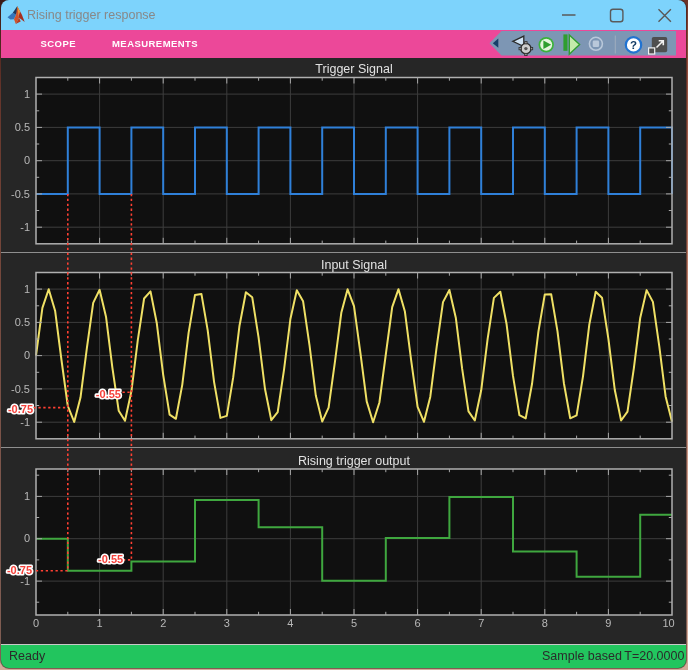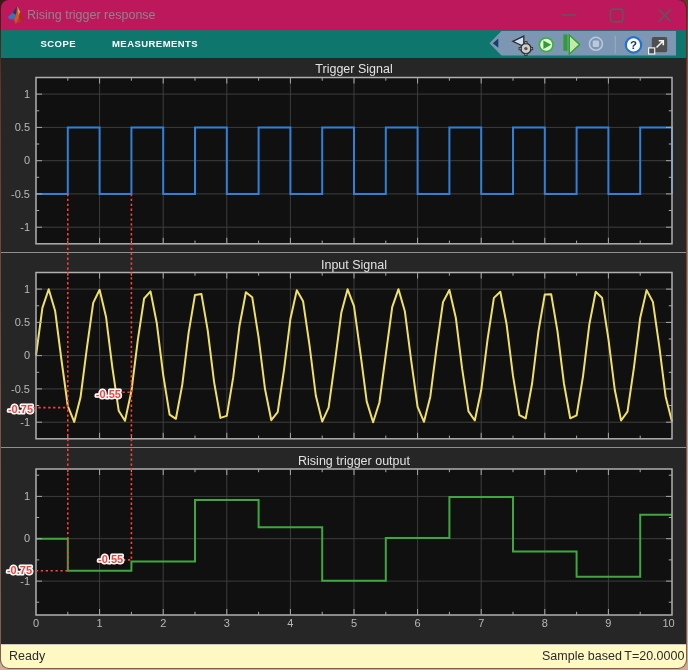--- a/index.html
+++ b/index.html
@@ -1,21 +1,21 @@
 <!DOCTYPE html>
 <html><head><meta charset="utf-8">
 <style>
 * { margin:0; padding:0; box-sizing:border-box; }
 html,body { width:688px; height:670px; overflow:hidden; }
 body { background-image: radial-gradient(circle 130px at 0px 0px, rgba(25,8,8,.6), rgba(25,8,8,0) 70%), linear-gradient(to bottom, #6b332a 0%, #8a4535 5%, #b5755f 35%, #cda08e 75%, #d2ab99 100%); font-family:"Liberation Sans",sans-serif; }
 .win { position:absolute; left:1px; top:0; width:685px; height:668px; border-radius:8px; overflow:hidden; background:#262626; box-shadow:0 0 0 1px rgba(60,30,25,.55); }
-.tbar { position:absolute; left:0; top:0; width:100%; height:38px; background:#be185d; }
-.tool { position:absolute; left:0; top:30px; width:100%; height:27.5px; background:#0f766e;padding-left:24px; }
+.tbar { position:absolute; left:0; top:0; width:100%; height:38px; background:#7dd3fc; }
+.tool { position:absolute; left:0; top:30px; width:100%; height:27.5px; background:#ec4899;padding-left:24px; }
 .tab { position:absolute; top:8px; font-size:9.5px; font-weight:600; color:#fff; letter-spacing:.45px; }
-.status { position:absolute; left:0; bottom:0; width:100%; height:24.3px; background:#fef9c3; border-top:1px solid #c8c8c8; font-size:12.5px; color:#2b2b2b; }
+.status { position:absolute; left:0; bottom:0; width:100%; height:24.3px; background:#22c55e; border-top:1px solid #c8c8c8; font-size:12.5px; color:#2b2b2b; }
 svg text.tick { font-size:11px; fill:#b8b8b8; }
 svg text.ttl { font-size:12.5px; fill:#e2e2e2; }
 </style></head>
 <body>
 <div class="win">
  <div style="position:absolute;left:0;top:57.5px;width:100%;height:586.2px;background:#262626"></div>
  <div style="position:absolute;left:0;top:251.5px;width:100%;height:1px;background:#8f8f8f"></div>
  <div style="position:absolute;left:0;top:446.5px;width:100%;height:1px;background:#8f8f8f"></div>
  <div style="position:absolute;left:-1px;top:0;width:595px;height:670px"><svg width="688" height="670" viewBox="0 0 688 670" font-family="Liberation Sans, sans-serif">
 <rect x="36.0" y="77.5" width="636.0" height="166.3" fill="#101010"></rect>

